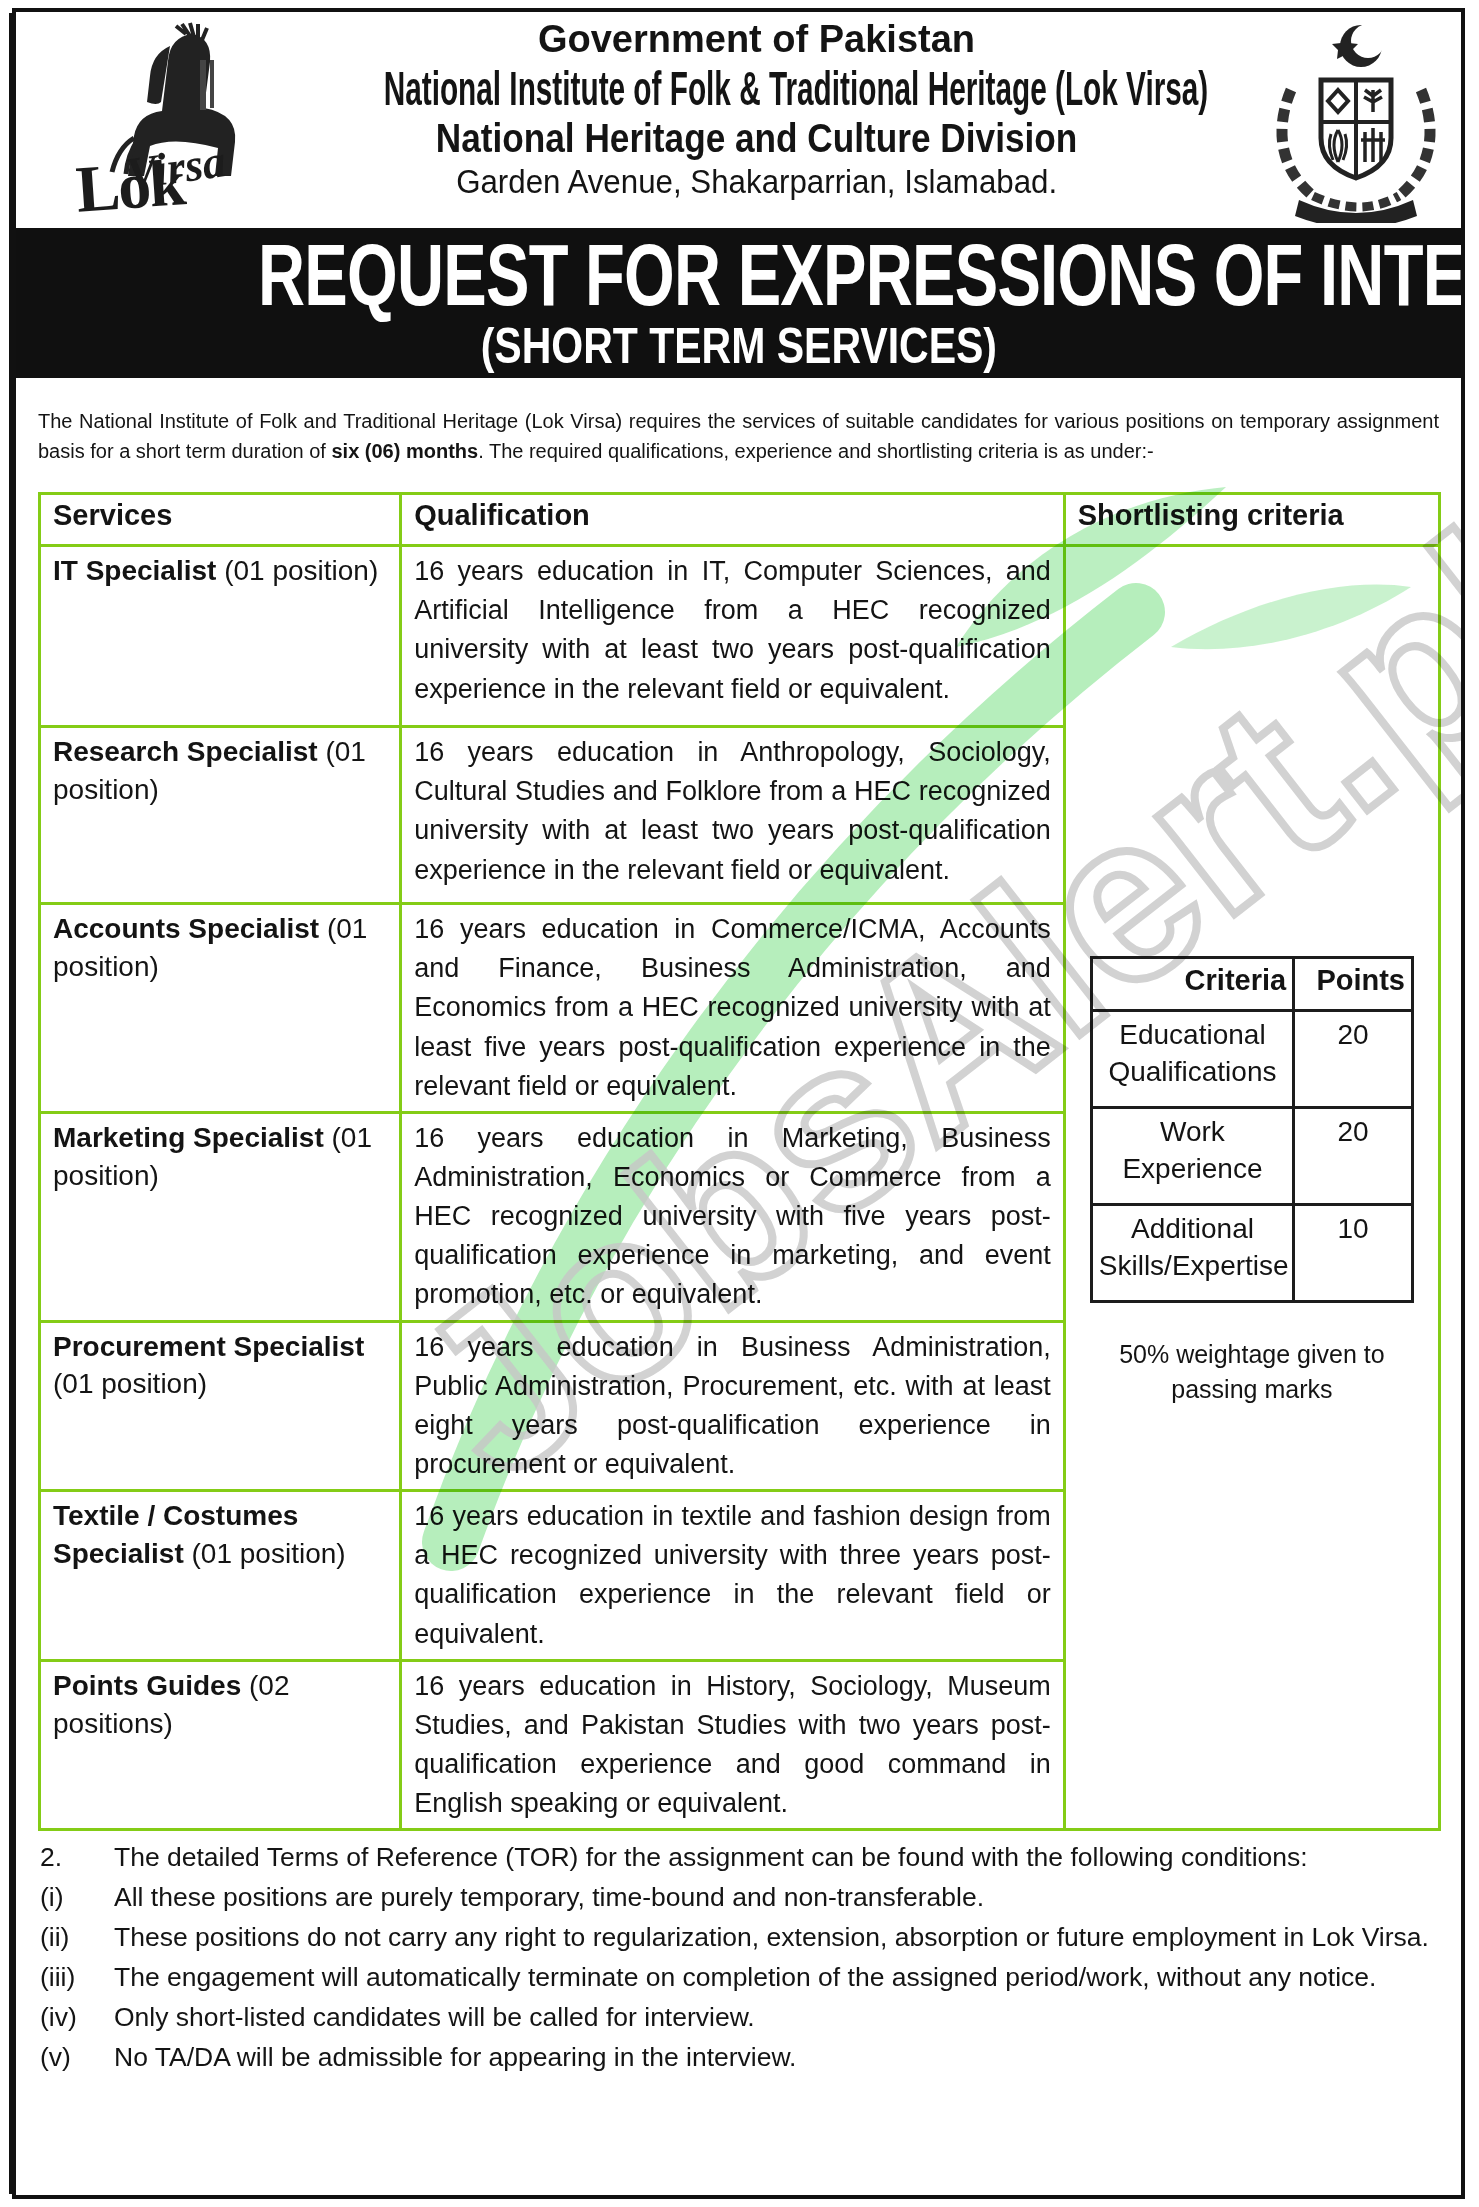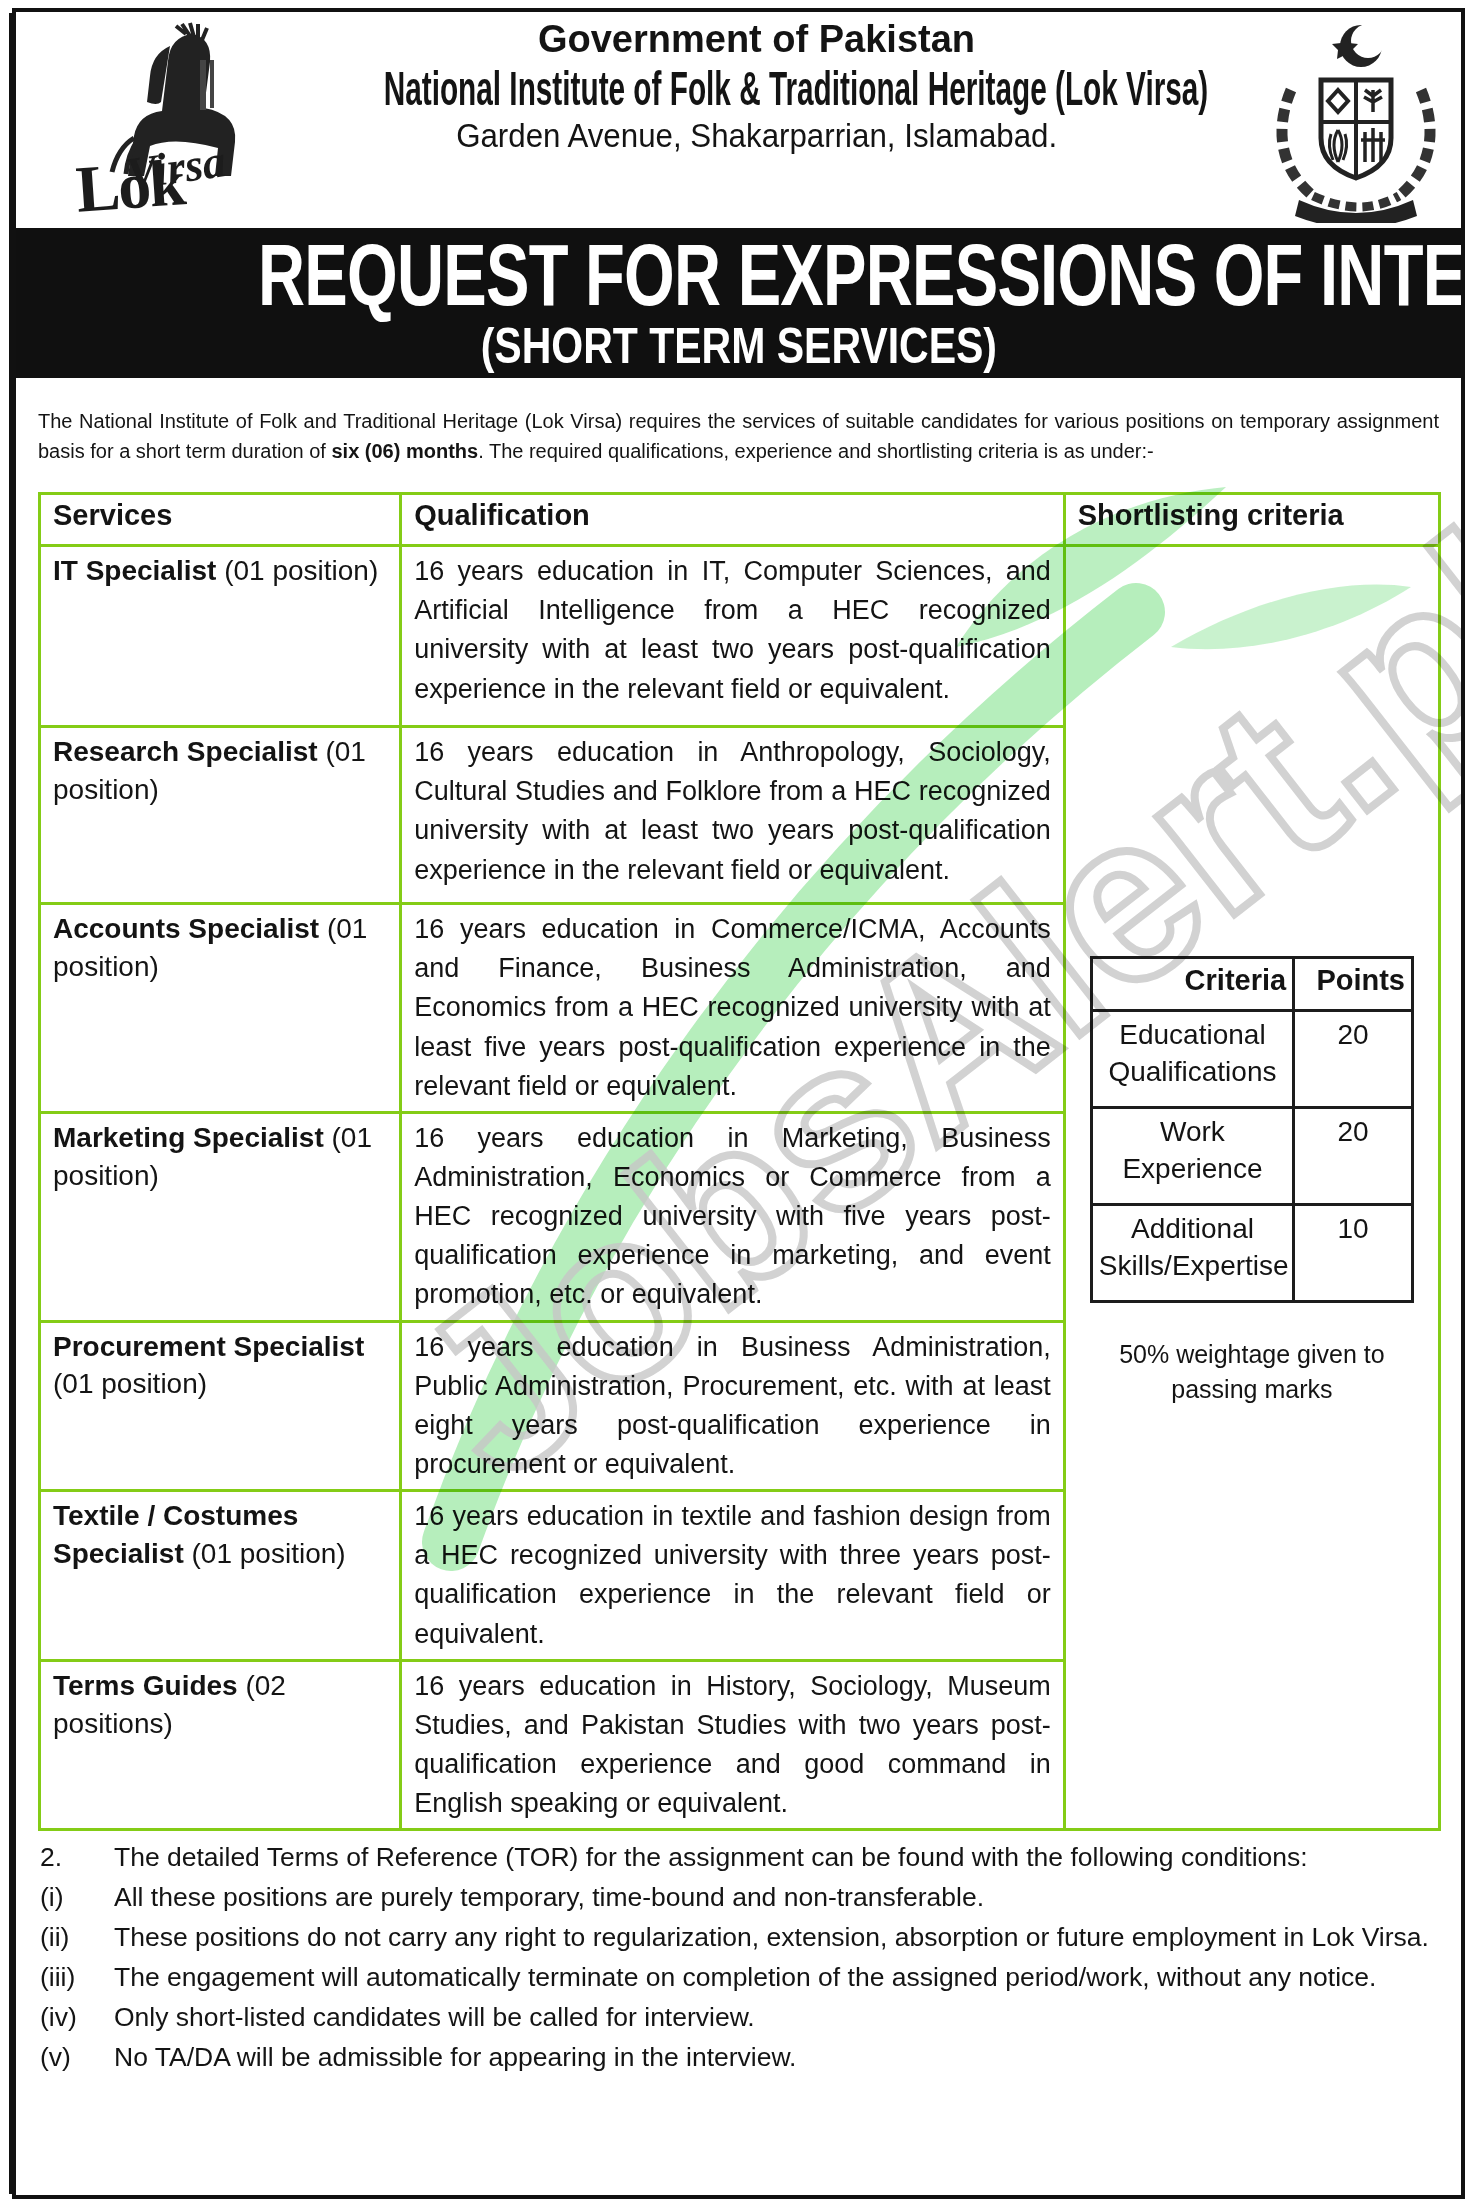--- a/index.html
+++ b/index.html
@@ -76,20 +76,21 @@
       <path d="M690,165 C750,70 850,15 960,5 C880,80 790,145 690,165 Z" fill="#8BE495" opacity="0.7"></path>
       <path d="M905,165 C990,115 1080,95 1145,105 C1075,150 985,175 905,165 Z" fill="#8BE495" opacity="0.55"></path>
       <text transform="translate(235,1005) rotate(-38)" font-family="Liberation Sans, sans-serif" font-weight="bold" font-size="235" fill="none" stroke="#bdbdbd" stroke-width="8" opacity="0.8">JobsAlert.pk</text>
     </svg>
   </div>
 
   <header class="hdr">
     <div class="hdr-text">
       <div class="h-gov"><span class="cond">Government of Pakistan</span></div>
       <div class="h-inst"><span class="cond">National Institute of Folk &amp; Traditional Heritage (Lok Virsa)</span></div>
+      <div class="h-div"><span class="cond">National Heritage and Culture Division</span></div>
       <div class="h-addr"><span class="cond">Garden Avenue, Shakarparrian, Islamabad.</span></div>
     </div>
 
     <div class="logo-lv">
       <svg width="200" height="200" viewBox="0 0 200 200">
         <path d="M118,14 q20,4 18,28 l-6,46 q34,6 31,34 l-4,34 h-16 l3,-28 q-44,-12 -68,-2 l-6,30 h-16 l6,-40 q4,-22 28,-25 l6,-50 q2,-24 24,-27 z" fill="#222"></path>
         <path d="M112,14 l-10,-8 m14,10 l-8,-12 m12,13 l-4,-14 m8,15 l0,-14 m4,16 l5,-12" stroke="#222" stroke-width="4" fill="none"></path>
         <path d="M96,26 q-18,8 -20,30 l-3,26 q10,4 14,0 z" fill="#222"></path>
         <path d="M60,118 q-16,10 -22,34 m26,-32 q-10,14 -12,34" stroke="#222" stroke-width="5" fill="none"></path>
         <path d="M126,40 h6 v50 h-6 z M136,40 h4 v48 h-4 z" fill="#444"></path>
@@ -184,21 +185,21 @@
     </tr>
     <tr class="r5">
       <td class="svc"><b>Procurement Specialist</b> <span>(01 position)</span></td>
       <td class="qual">16 years education in Business Administration, Public Administration, Procurement, etc. with at least eight years post-qualification experience in procurement or equivalent.</td>
     </tr>
     <tr class="r6">
       <td class="svc"><b>Textile / Costumes Specialist</b> <span>(01 position)</span></td>
       <td class="qual">16 years education in textile and fashion design from a HEC recognized university with three years post-qualification experience in the relevant field or equivalent.</td>
     </tr>
     <tr class="r7">
-      <td class="svc"><b>Terms Guides</b> <span>(02 positions)</span></td>
+      <td class="svc"><b>Points Guides</b> <span>(02 positions)</span></td>
       <td class="qual">16 years education in History, Sociology, Museum Studies, and Pakistan Studies with two years post-qualification experience and good command in English speaking or equivalent.</td>
     </tr>
   </tbody>
         </table>
   </div>
 
   <section class="conds">
     <div class="cond-row">
       <span class="cond-n">2.</span>
       <span class="cond-t">The detailed Terms of Reference (TOR) for the assignment can be found with the following conditions:</span>

